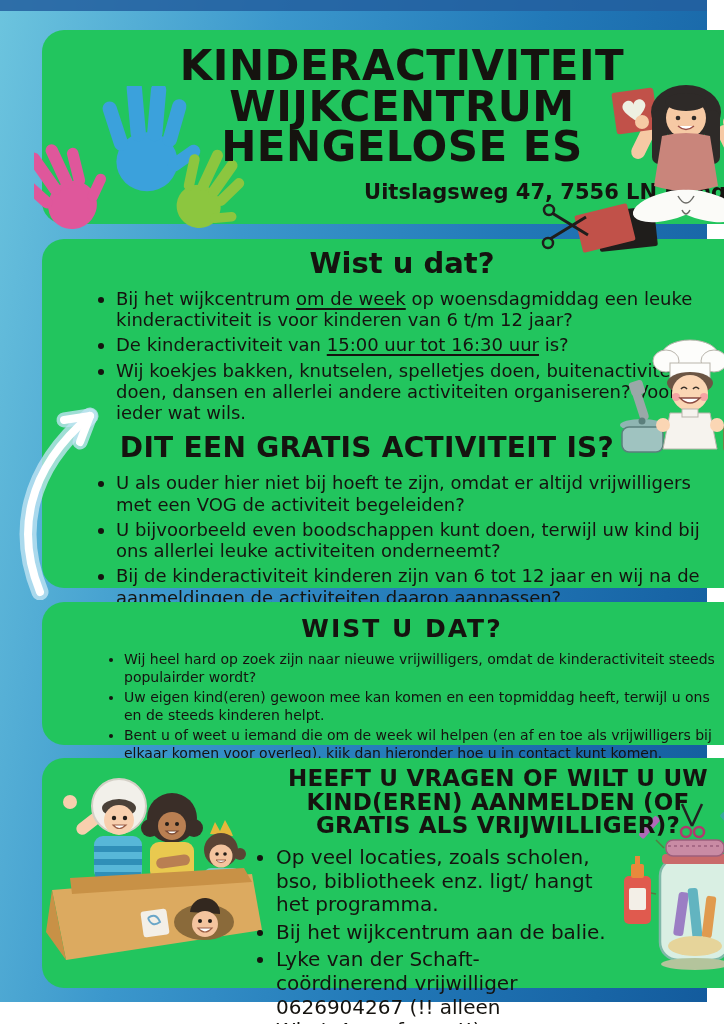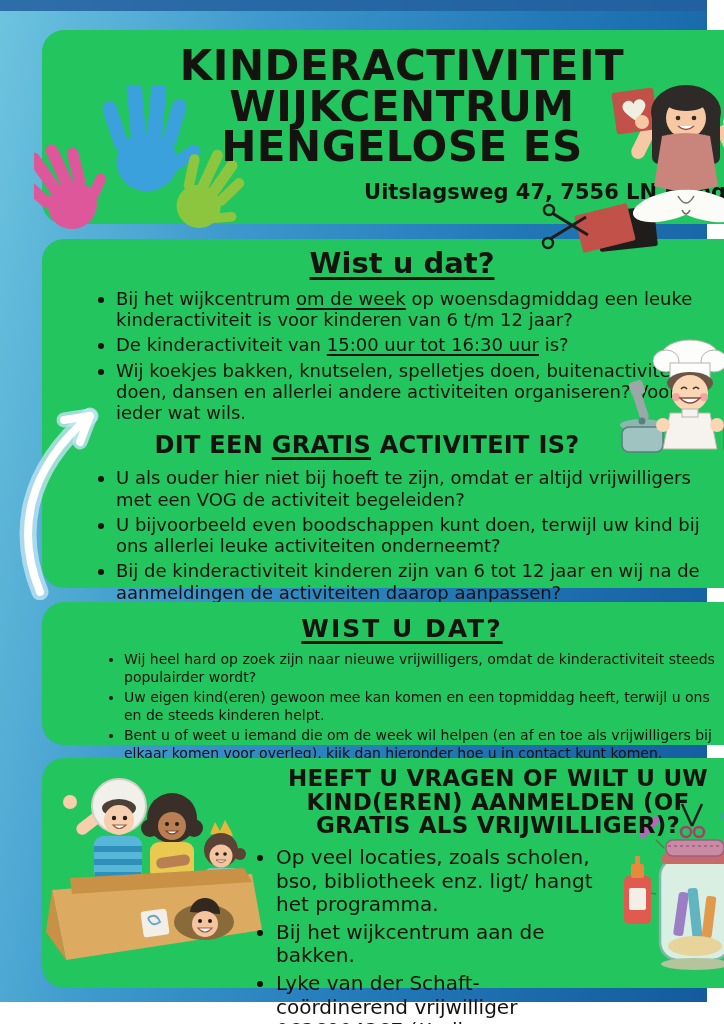--- a/index.html
+++ b/index.html
@@ -14,28 +14,28 @@
   .box1{top:239px;height:349px}
   .box2{top:602px;height:143px}
   .box3{top:758px;height:230px}
 
   .title{position:relative;z-index:2;text-align:center;font-weight:bold;font-size:42px;
          line-height:.97;letter-spacing:.5px;margin:16px 10px 0}
   .address{position:relative;z-index:2;text-align:right;font-size:21px;margin-top:12px;font-weight:bold}
 
   .script-title{text-align:center;font-size:29px;font-weight:bold;margin:7px 0 3px;}
   .script-title .ul, .caps-title .ul, .gratis .ul{
-      text-decoration:underline;text-decoration-thickness:2.5px;text-underline-offset:4px}
+      text-decoration-thickness:2.5px;text-underline-offset:4px}
   .u-mid{text-decoration:underline;text-decoration-thickness:2px;text-underline-offset:3px}
 
   ul.bullets{margin:8px;padding:0 8px 0 66px;font-size:18px;line-height:1.18;list-style:disc}
   ul.bullets li{margin-bottom:4px}
   .box1 ul.bullets{padding-right:26px}
 
-  .gratis{text-align:center;font-size:24px;font-weight:bold;letter-spacing:.3px;margin:8px 70px 6px 0}
+  .gratis{text-align:center;font-size:28px;font-weight:bold;letter-spacing:.3px;margin:8px 70px 6px 0}
 
   .caps-title{text-align:center;font-size:25px;font-weight:bold;letter-spacing:2px;margin:12px 0 8px}
   ul.bullets.small{font-size:14px;line-height:1.25;padding-left:74px;padding-right:30px}
   ul.bullets.small li{margin-bottom:3px}
 
   .s3{margin-left:198px;padding-top:9px;position:relative;z-index:2}
   .contact-heading{text-align:center;font-weight:bold;font-size:23px;line-height:1.03;letter-spacing:.2px;margin:0 6px 4px 0}
   .s3 ul.bullets{padding-left:28px;width:330px;line-height:1.18;font-size:20px}
 
   .illus{position:absolute}
@@ -217,21 +217,21 @@
     </svg>
 
     <div class="s3">
       <div class="contact-heading">
         <div>HEEFT U VRAGEN OF WILT U UW</div>
         <div>KIND(EREN) AANMELDEN (OF</div>
         <div>GRATIS ALS VRIJWILLIGER)?</div>
       </div>
       <ul class="bullets">
         <li>Op veel locaties, zoals scholen, bso, bibliotheek enz. ligt/ hangt het programma.</li>
-        <li>Bij het wijkcentrum aan de bakken.</li>
+        <li>Bij het wijkcentrum aan de balie.</li>
         <li>Lyke van der Schaft- coördinerend vrijwilliger 0626904267 (!! alleen WhatsApp of sms !!)</li>
       </ul>
     </div>
 
     <svg class="illus" style="right:-6px;top:38px;z-index:1" width="152" height="192" viewBox="0 0 152 192">
       <g stroke="#5d6e3a" stroke-width="1.5" opacity=".8">
         <path d="M40,44 l8,8 M112,44 l-8,8 M30,96 l10,2 M122,96 l-10,2 M52,170 l6,-6 M102,170 l-6,-6"></path>
       </g>
       <path d="M66,8 L76,30 M86,8 L76,30" stroke="#222" stroke-width="2.5" fill="none"></path>
       <circle cx="70" cy="36" r="5" fill="none" stroke="#b03a6e" stroke-width="2.5"></circle>

